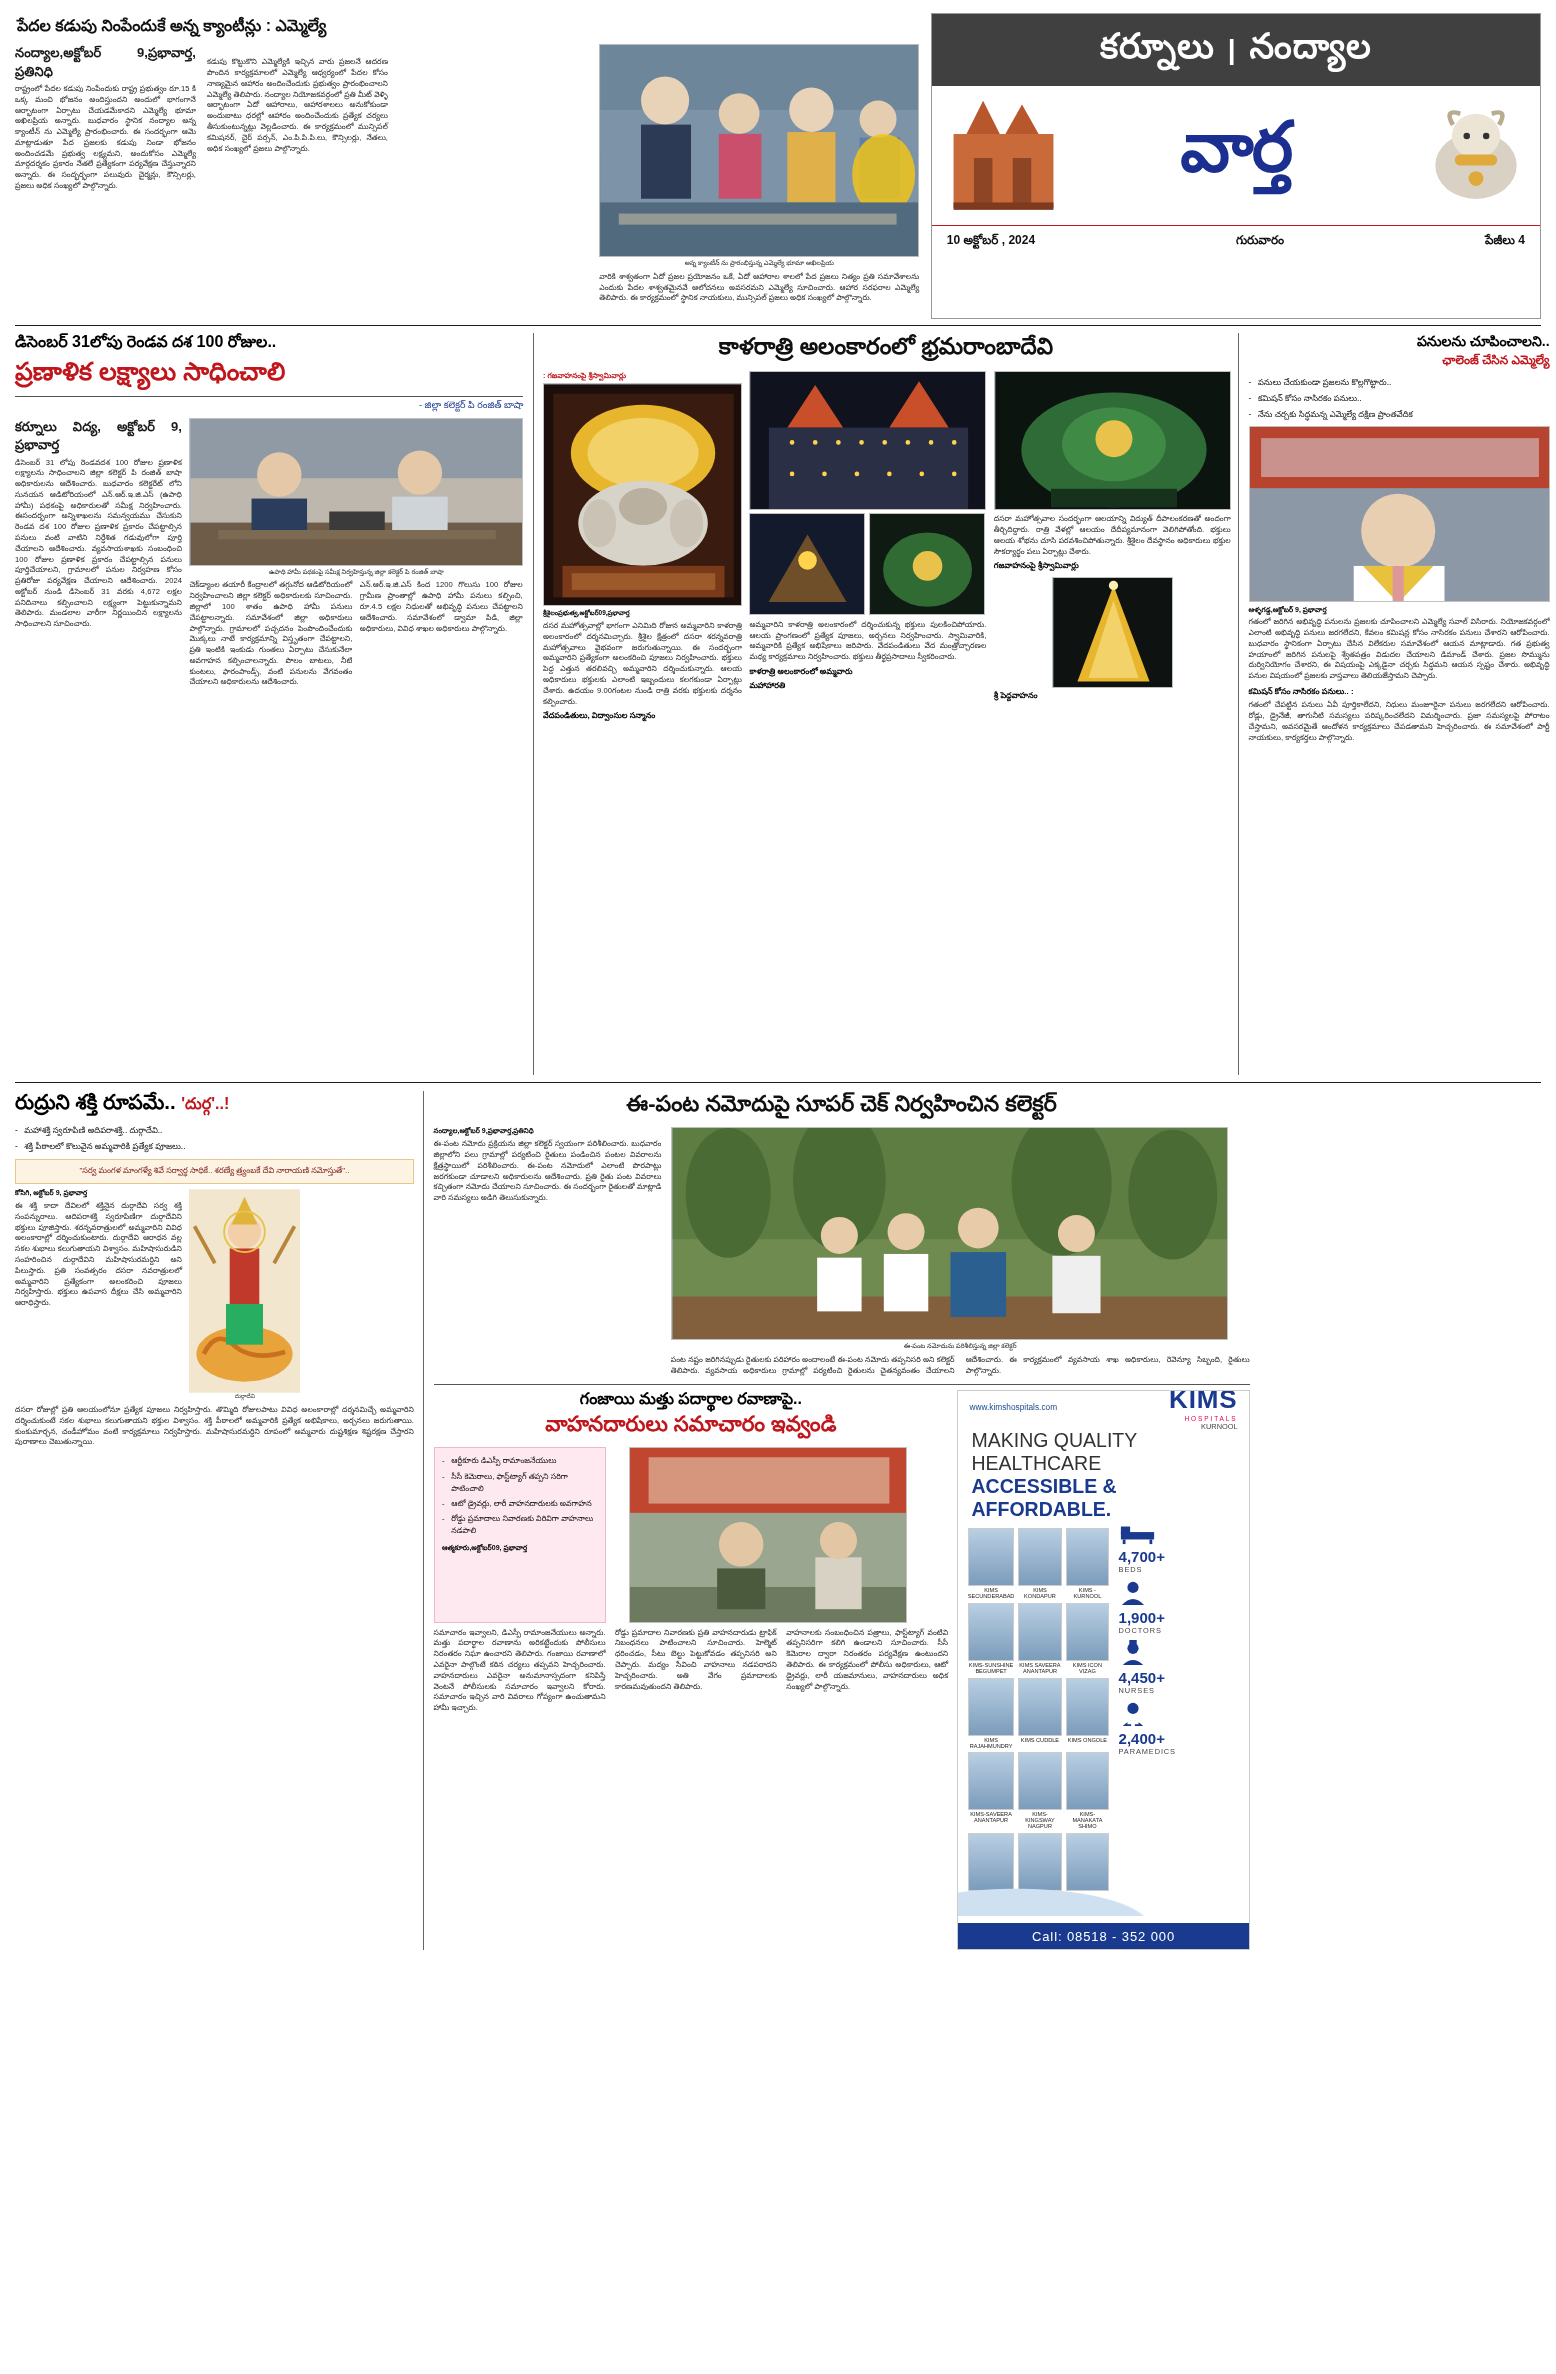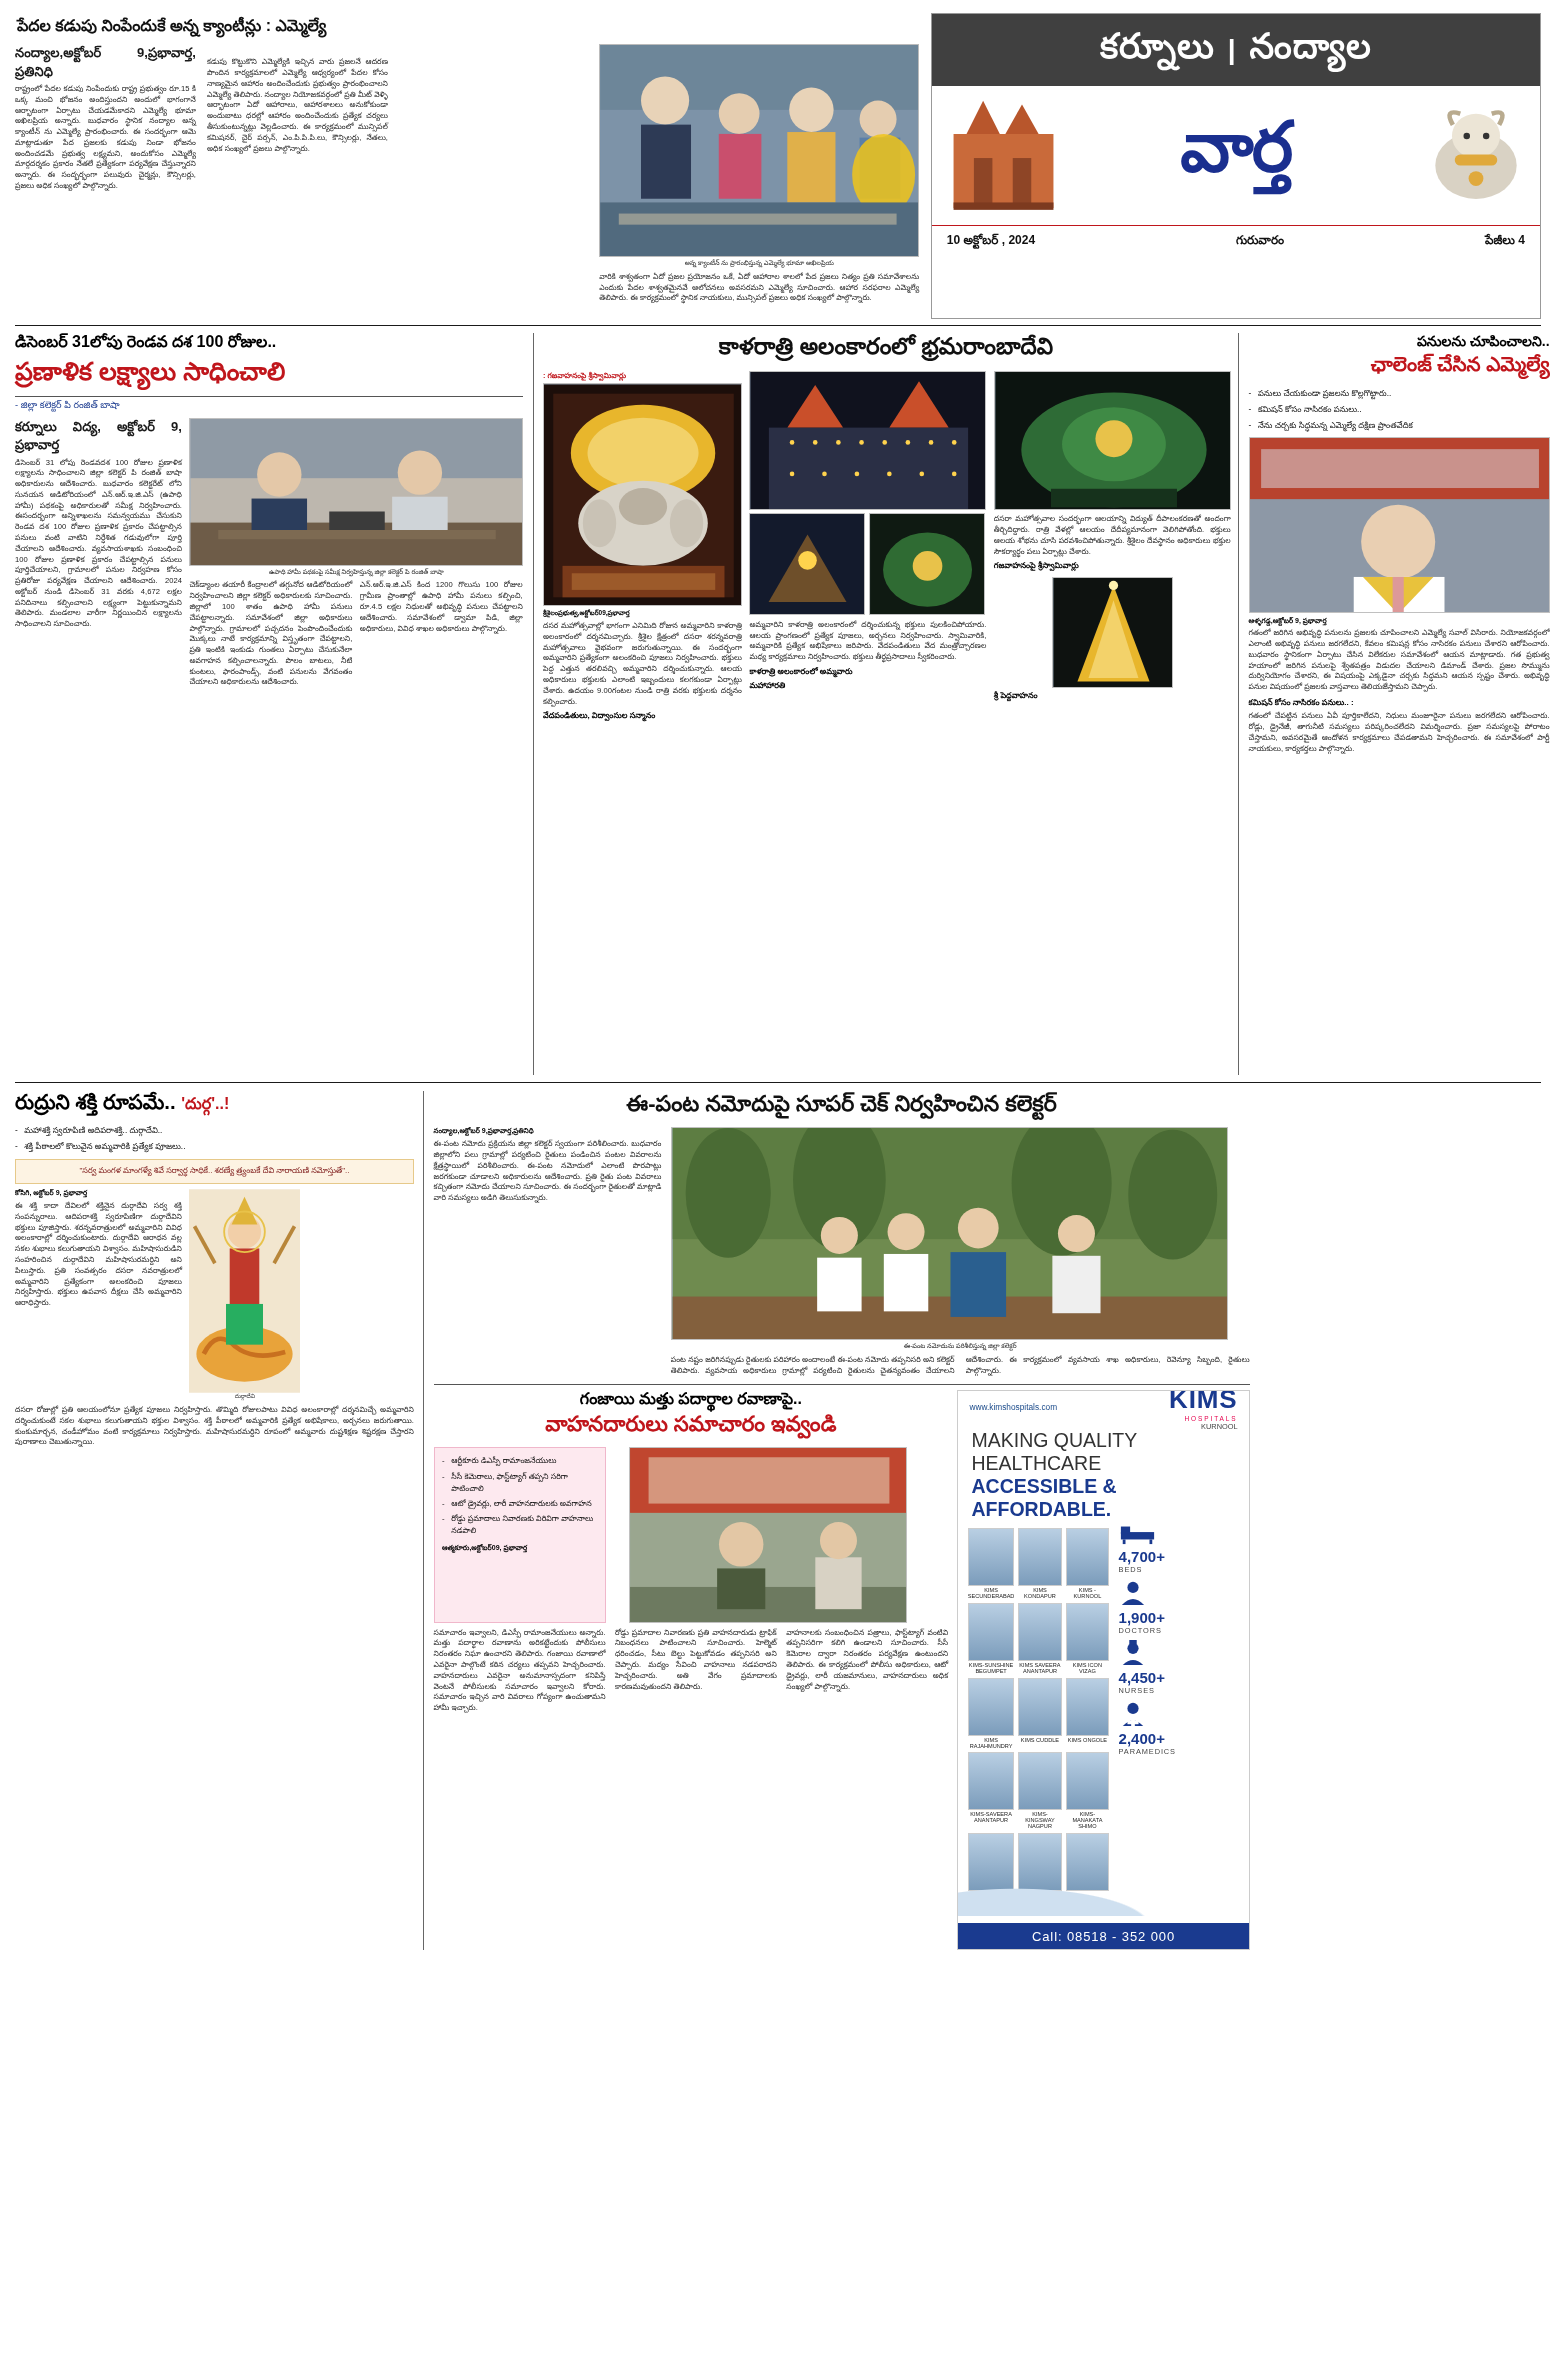--- a/index.html
+++ b/index.html
@@ -197,21 +197,21 @@
   </div>
 
   <div class="rule" style="margin:5.6px 0;"></div>
 
   <div class="sec2">
 
     <div class="s2a">
       <div class="tel" style="font-size:16px; font-weight:bold; margin-bottom:1.9px;">డిసెంబర్ 31లోపు రెండవ దశ 100 రోజుల..</div>
       <div class="tel" style="font-size:25px; font-weight:bold; color:#c0161c; margin-bottom:3.7px;">ప్రణాళిక లక్ష్యాలు సాధించాలి</div>
       <div class="rule-thin" style="margin-bottom:3.7px;"></div>
-      <div class="tel" style="font-size:9.3px; text-align:left; color:#1a3a8f; margin-bottom:5.6px;">- జిల్లా కలెక్టర్ పి రంజిత్ బాషా</div>
+      <div class="tel" style="font-size:9.3px; text-align:right; color:#1a3a8f; margin-bottom:5.6px;">- జిల్లా కలెక్టర్ పి రంజిత్ బాషా</div>
 
       <div style="display:flex; gap:7.4px;">
         <div style="width:167px;">
           <div class="body-col tel">
             <div class="dateline">కర్నూలు విద్య, అక్టోబర్ 9, ప్రభావార్త</div>
             <div>డిసెంబర్ 31 లోపు రెండవదశ 100 రోజుల ప్రణాళిక లక్ష్యాలను సాధించాలని జిల్లా కలెక్టర్ పి రంజిత్ బాషా అధికారులను ఆదేశించారు. బుధవారం కలెక్టరేట్ లోని సునయన ఆడిటోరియంలో ఎన్.ఆర్.ఇ.జి.ఎస్ (ఉపాధి హామీ) పథకంపై అధికారులతో సమీక్ష నిర్వహించారు. ఈసందర్భంగా అన్నిశాఖలను సమన్వయము చేసుకుని రెండవ దశ 100 రోజుల ప్రణాళిక ప్రకారం చేపట్టాల్సిన పనులు వంటి వాటిని నిర్ధేశిత గడువులోగా పూర్తి చేయాలని ఆదేశించారు. వ్యవసాయశాఖకు సంబంధించి 100 రోజుల ప్రణాళిక ప్రకారం చేపట్టాల్సిన పనులు పూర్తిచేయాలని, గ్రామాలలో పనుల నిర్వహణ కోసం ప్రతిరోజు పర్యవేక్షణ చేయాలని ఆదేశించారు. 2024 అక్టోబర్ నుండి డిసెంబర్ 31 వరకు 4,672 లక్షల పనిదినాలు కల్పించాలని లక్ష్యంగా పెట్టుకున్నామని తెలిపారు. మండలాల వారీగా నిర్ణయించిన లక్ష్యాలను సాధించాలని సూచించారు.</div>
           </div>
         </div>
         <div style="width:334px;">
           <div class="photo" style="width:334px;height:148px;">
@@ -333,21 +333,21 @@
           </div>
           <div class="tel" style="font-size:8px;font-weight:bold;margin-top:3.7px;">శ్రీ పెద్దవాహనం</div>
         </div>
       </div>
     </div>
 
     <div class="vrule"></div>
 
     <div class="s2c">
       <div class="tel" style="font-size:14px; font-weight:bold; text-align:right;">పనులను చూపించాలని..</div>
-      <div class="tel" style="font-size:20px; font-weight:bold; color:#c0161c; text-align:right; margin-bottom:5.6px;">ఛాలెంజ్ చేసిన ఎమ్మెల్యే</div>
+      <div class="tel" style="font-size:12px; font-weight:bold; color:#c0161c; text-align:right; margin-bottom:5.6px;">ఛాలెంజ్ చేసిన ఎమ్మెల్యే</div>
 
       <div>
         <div class="bullet tel">పనులు చేయకుండా ప్రజలను కొల్లగొట్టారు..</div>
         <div class="bullet tel">కమిషన్ కోసం నాసిరకం పనులు..</div>
         <div class="bullet tel">నేను చర్చకు సిద్ధమన్న ఎమ్మెల్యే దక్షిణ ప్రాంతవేదిక</div>
       </div>
 
       <div class="photo" style="width:301px;height:176px;margin-top:5.6px;">
         <svg width="301" height="176" viewBox="0 0 325 190">
           <rect width="325" height="190" fill="#8d98a6"></rect>

